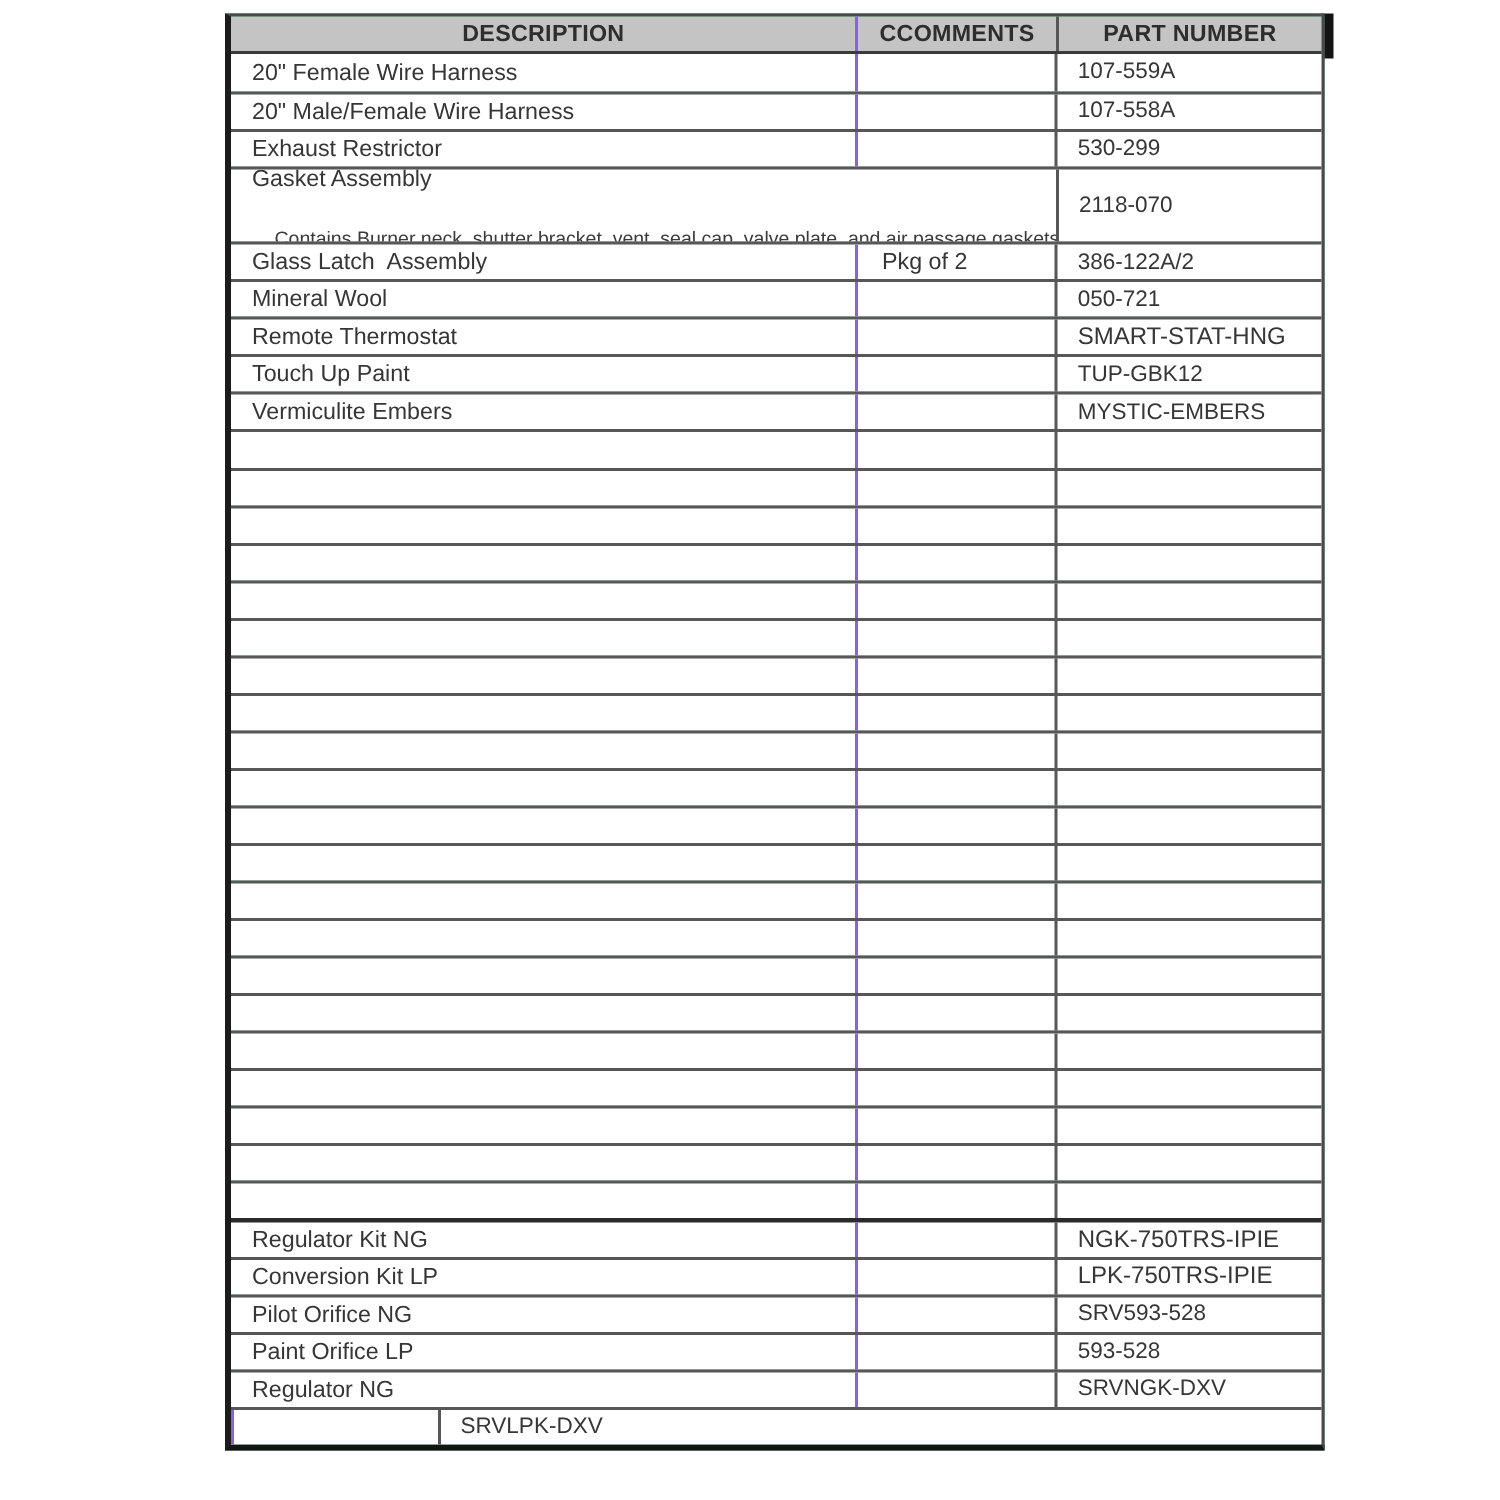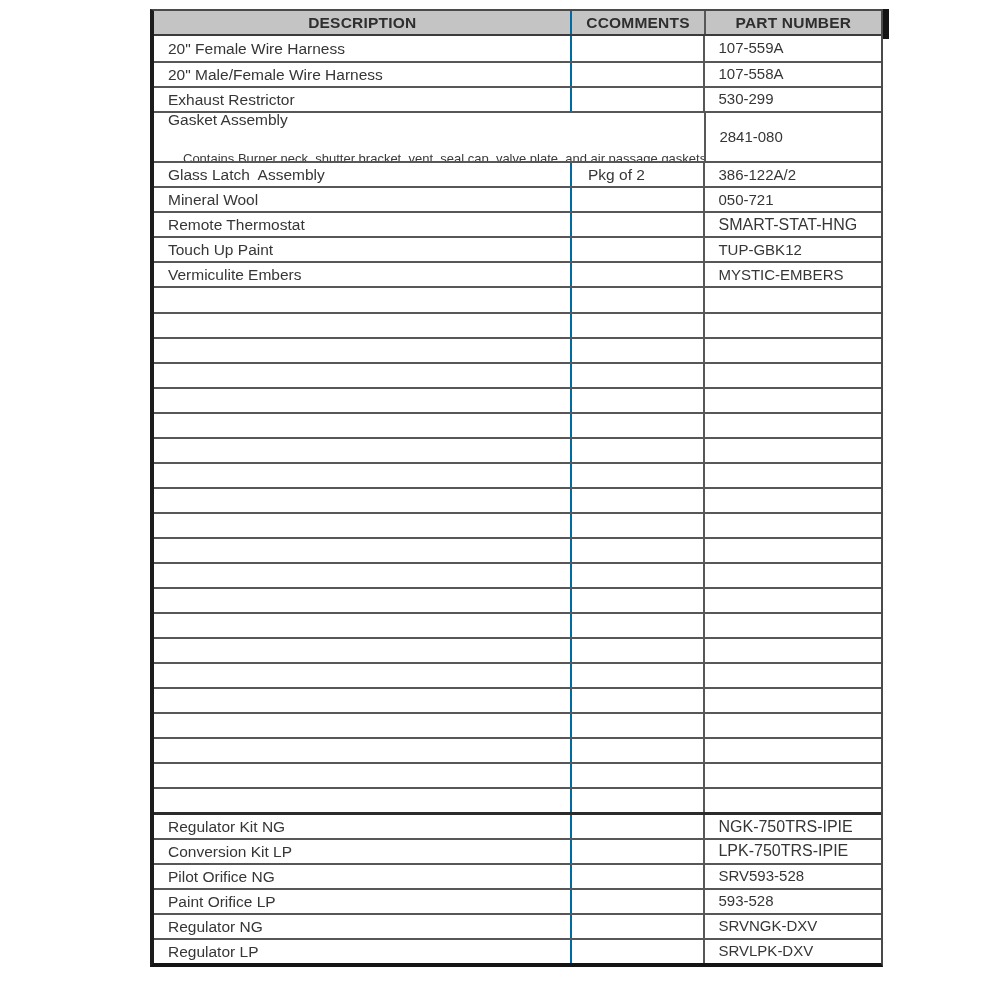--- a/index.html
+++ b/index.html
@@ -36,21 +36,21 @@
   .row.tall { height:50.1px; }
   .row.section-break { border-top:3.5px solid #2b2b2b; }
 
   .cell {
     display:flex; align-items:center; overflow:hidden;
     font-size:15.5px; white-space:pre; line-height:1.1;
   }
   .c-desc { width:432px; padding-left:14px; }
   .c-desc.indent-1 { padding-left:14px; }
   .c-desc.merged { width:575px; }
-  .c-comments { width:138px; border-left:2px solid #0369a1; padding-left:16px; }
+  .c-comments { width:138px; border-left:2px solid #8b5cf6; padding-left:16px; }
   .c-part { width:184px; border-left:2px solid #575757; padding-left:13px; font-size:15px; }
   .c-part.small { font-size:16px; }
 
   .row.tall .c-desc {
     flex-direction:column; align-items:flex-start; justify-content:center;
     gap:24px; padding-top:2px;
   }
   .desc-subtext { font-size:13px; margin-left:15px; color:#3a3a3a; }
 </style>
 </head>
@@ -74,21 +74,21 @@
         <div class="cell c-comments"></div>
         <div class="cell c-part">107-558A</div>
       </div>
       <div class="row">
         <div class="cell c-desc">Exhaust Restrictor</div>
         <div class="cell c-comments"></div>
         <div class="cell c-part">530-299</div>
       </div>
       <div class="row tall">
         <div class="cell c-desc merged"><div>Gasket Assembly</div><div class="desc-subtext">Contains Burner neck, shutter bracket, vent, seal cap, valve plate, and air passage gaskets</div></div>
-        <div class="cell c-part">2841-080</div>
+        <div class="cell c-part">2118-070</div>
       </div>
       <div class="row">
         <div class="cell c-desc">Glass Latch  Assembly</div>
         <div class="cell c-comments">Pkg of 2</div>
         <div class="cell c-part">386-122A/2</div>
       </div>
       <div class="row">
         <div class="cell c-desc">Mineral Wool</div>
         <div class="cell c-comments"></div>
         <div class="cell c-part">050-721</div>
@@ -232,18 +232,17 @@
         <div class="cell c-desc indent-1">Paint Orifice LP</div>
         <div class="cell c-comments"></div>
         <div class="cell c-part">593-528</div>
       </div>
       <div class="row">
         <div class="cell c-desc indent-1">Regulator NG</div>
         <div class="cell c-comments"></div>
         <div class="cell c-part">SRVNGK-DXV</div>
       </div>
       <div class="row">
-        <div class="cell c-desc indent-1">Regulator LP</div>
         <div class="cell c-comments"></div>
         <div class="cell c-part">SRVLPK-DXV</div>
       </div>
     </div>
 </div>
 
 </body></html>

